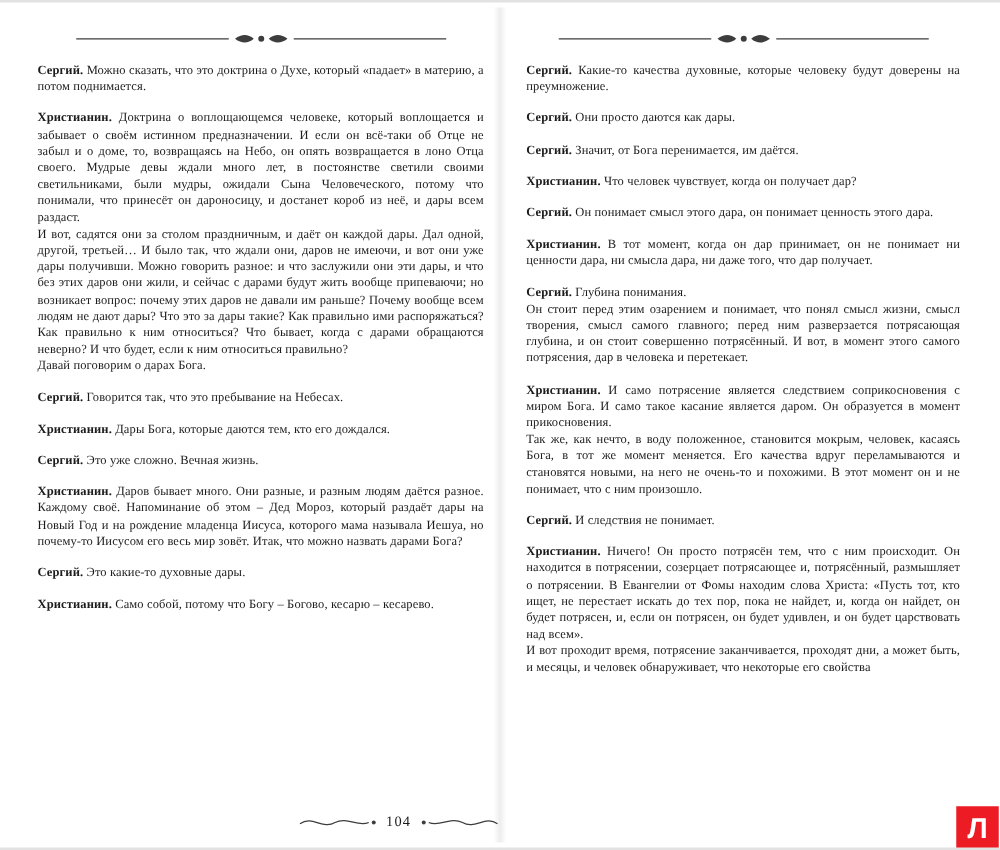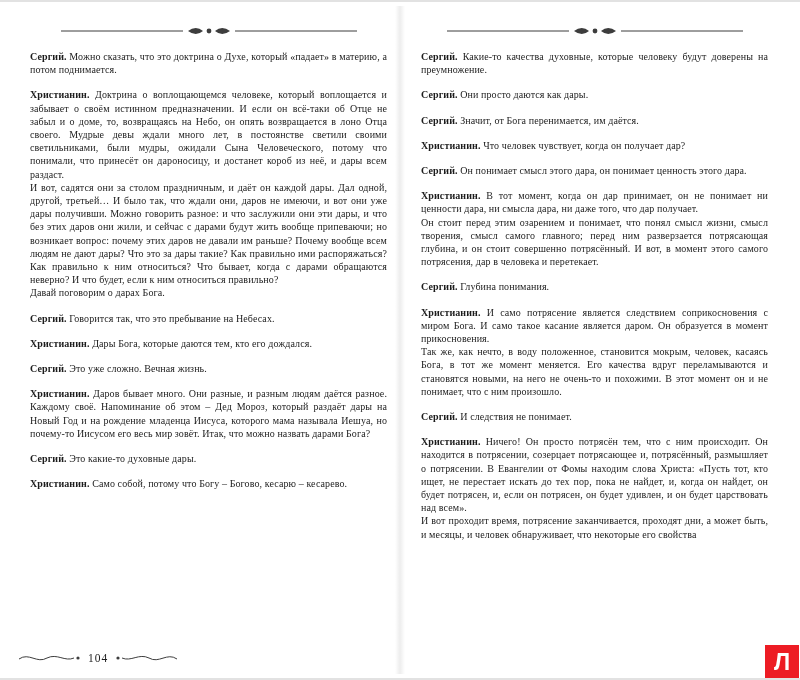--- a/index.html
+++ b/index.html
@@ -31,21 +31,21 @@
     line-height: 13.2px;
     text-align: justify;
     letter-spacing: 0.1px;
   }
   .block { margin: 0; }
   .block.gap { margin-top: 12px; }
   .speaker { font-weight: bold; }
   .page-footer {
     position: absolute;
     bottom: 16px; left: 0; right: 0;
-    display: flex; align-items: center; justify-content: flex-start;
+    display: flex; align-items: center; justify-content: flex-end;
     gap: 7px;
   }
   .page-left  .page-footer { padding-left: 17px; }  
   .page-right .page-footer { padding-right: 5px; }
   .page-number { font-size: 11.5px; letter-spacing: 1px; }
   .fl { line-height: 0; }
   .fl.flip { transform: scaleX(-1); }
   .logo-badge {
     position: absolute;
     right: 1px; bottom: 1px;
@@ -114,22 +114,22 @@
         <circle cx="150" cy="7" r="2.4" fill="#3d3d3d"></circle>
       </svg>
     </div>
     <div class="page-body">
         <p class="block"><span class="speaker">Сергий. </span>Какие-то качества духовные, которые человеку будут доверены на преумножение.</p>
         <p class="block gap"><span class="speaker">Сергий. </span>Они просто даются как дары.</p>
         <p class="block gap"><span class="speaker">Сергий. </span>Значит, от Бога перенимается, им даётся.</p>
         <p class="block gap"><span class="speaker">Христианин. </span>Что человек чувствует, когда он получает дар?</p>
         <p class="block gap"><span class="speaker">Сергий. </span>Он понимает смысл этого дара, он понимает ценность этого дара.</p>
         <p class="block gap"><span class="speaker">Христианин. </span>В тот момент, когда он дар принимает, он не понимает ни ценности дара, ни смысла дара, ни даже того, что дар получает.</p>
+        <p class="block gap"><span class="speaker">Сергий. </span>Глубина понимания.</p>
         <p class="block">Он стоит перед этим озарением и понимает, что понял смысл жизни, смысл творения, смысл самого главного; перед ним разверзается потрясающая глубина, и он стоит совершенно потрясённый. И вот, в момент этого самого потрясения, дар в человека и перетекает.</p>
-        <p class="block gap"><span class="speaker">Сергий. </span>Глубина понимания.</p>
         <p class="block gap"><span class="speaker">Христианин. </span>И само потрясение является следствием соприкосновения с миром Бога. И само такое касание является даром. Он образуется в момент прикосновения.</p>
         <p class="block">Так же, как нечто, в воду положенное, становится мокрым, человек, касаясь Бога, в тот же момент меняется. Его качества вдруг переламываются и становятся новыми, на него не очень-то и похожими. В этот момент он и не понимает, что с ним произошло.</p>
         <p class="block gap"><span class="speaker">Сергий. </span>И следствия не понимает.</p>
         <p class="block gap"><span class="speaker">Христианин. </span>Ничего! Он просто потрясён тем, что с ним происходит. Он находится в потрясении, созерцает потрясающее и, потрясённый, размышляет о потрясении. В Евангелии от Фомы находим слова Христа: «Пусть тот, кто ищет, не перестает искать до тех пор, пока не найдет, и, когда он найдет, он будет потрясен, и, если он потрясен, он будет удивлен, и он будет царствовать над всем».</p>
         <p class="block">И вот проходит время, потрясение заканчивается, проходят дни, а может быть, и месяцы, и человек обнаруживает, что некоторые его свойства</p>
       </div>
   </div>
 
   <div class="gutter"></div>
   <div class="logo-badge">Л</div>

